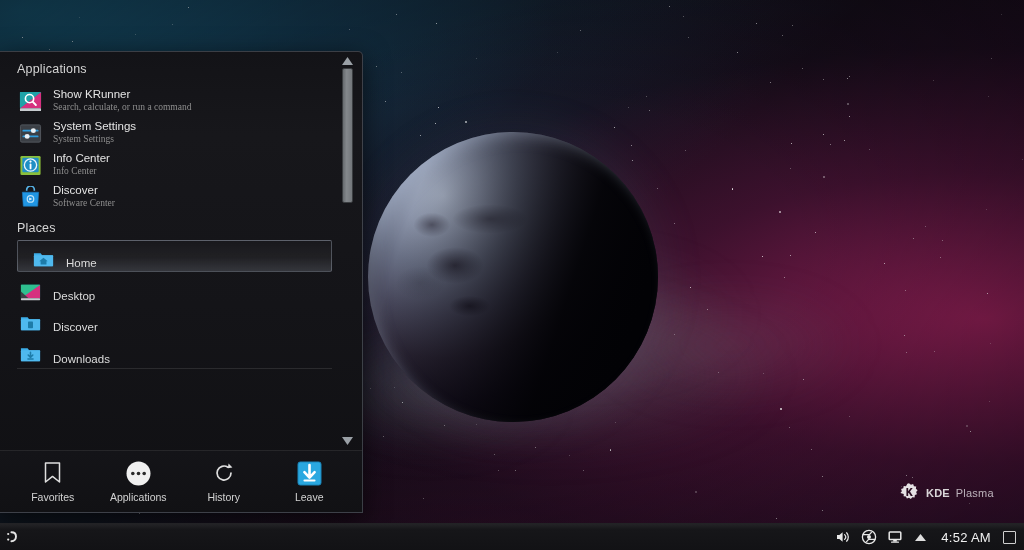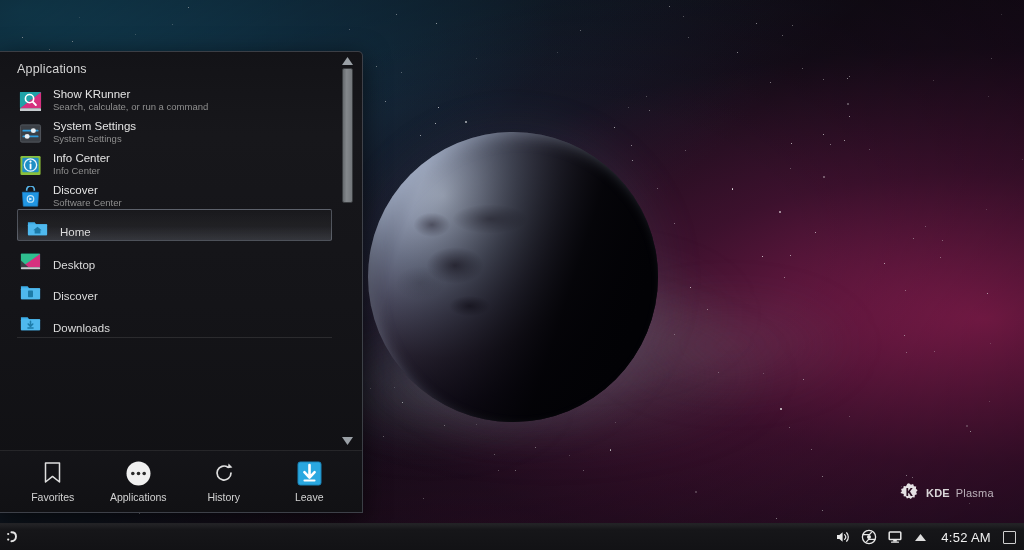--- a/index.html
+++ b/index.html
@@ -111,30 +111,30 @@
   .section-title {
     font-size:12.5px; color:#d5d5d5; padding:4px 0 5px 17px; letter-spacing:.2px;
   }
   .kf-row {
     display:flex; align-items:flex-end; height:32px;
     padding-left:19px; position:relative; cursor:default;
   }
   .kf-row .ico { width:23px; height:23px; flex:0 0 23px; margin-right:11px; }
   .kf-row .txt { display:flex; flex-direction:column; justify-content:center; line-height:1.15; }
   .kf-row .t1 { font-size:11.5px; color:#e4e4e4; }
-  .kf-row .t2 { font-size:9.5px; color:#8e8e8e; margin-top:1px; }
+  .kf-row .t2 { font-size:9.5px; color:#8e8e8e; margin-top:1px;font-family:Liberation Serif, serif; }
   .kf-row.tall { height:32px; }
   .kf-row.places { height:31.5px; }
   .kf-row.places .t1 { font-size:11.5px; color:#dcdcdc; }
   .kf-row.selected {
     background:linear-gradient(180deg, rgba(255,255,255,0.015) 0%, rgba(255,255,255,0.05) 55%, rgba(220,230,245,0.16) 100%);
     border:1px solid rgba(150,160,175,0.42);
     border-radius:2px;
     margin:0 30px 0 17px;
-    padding-left:8px;
+    padding-left:14px;
   }
   .kf-row.selected .ico { margin-left:0; }
   .kf-row.clipped { height:22px; overflow:hidden; align-items:flex-start; }
   .kf-row.clipped .ico { margin-top:0; }
   .kf-row.clipped .t1 { margin-top:3px; }
   .divider { height:1px; background:rgba(255,255,255,0.10); margin:0 30px 0 17px; }
 
   
   .kf-scroll { position:absolute; right:8px; top:5px; bottom:4px; width:13px; }
   .sb-arrow { width:13px; height:9px; display:flex; justify-content:center; }
@@ -428,20 +428,21 @@
         <path d="M3.5 6.5h17L19.5 21h-15z" fill="none" stroke="#1d7cc0" stroke-width=".7"></path>
         <circle cx="12" cy="13.5" r="3.4" fill="none" stroke="#bde3f8" stroke-width="1.3"></circle>
         <path d="M10.6 11.9l3.3 1.6-3.3 1.6z" fill="#eaf6ff"></path>
       </svg>
       <div class="txt">
         <span class="t1">Discover</span>
         <span class="t2">Software Center</span>
       </div>
     </div>
 
+    <div class="section-title" style="padding-top:12px">Places</div>
 
     <div class="kf-row places selected">
       <svg class="ico" viewBox="0 0 24 24">
         <path d="M2 5.5h7l1.6 2H22V19H2z" fill="#3daee9"></path>
         <rect x="2" y="7.5" width="20" height="11.5" rx="1" fill="#4fb9ee"></rect>
         <path d="M12 10.2l4.4 3.6h-1.3v3.4H9.0v-3.4H7.6z" fill="#1d7ba8"></path>
       </svg>
       <div class="txt">
           <span class="t1">Home</span>
         </div>

